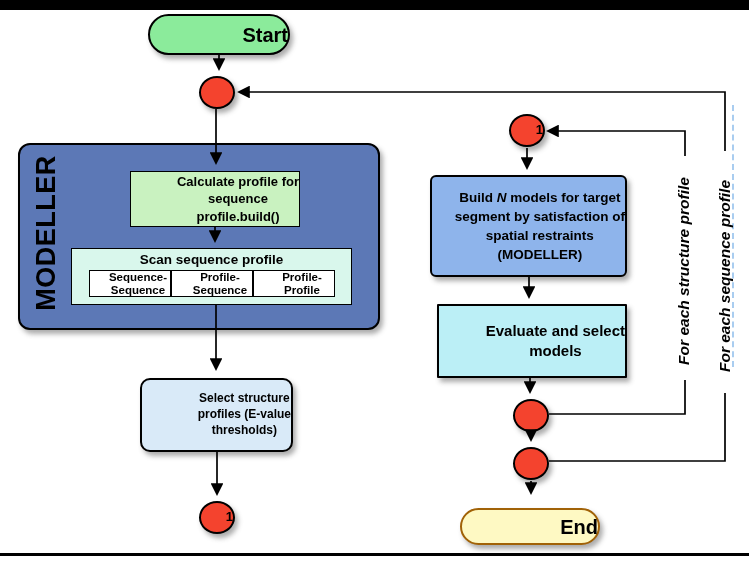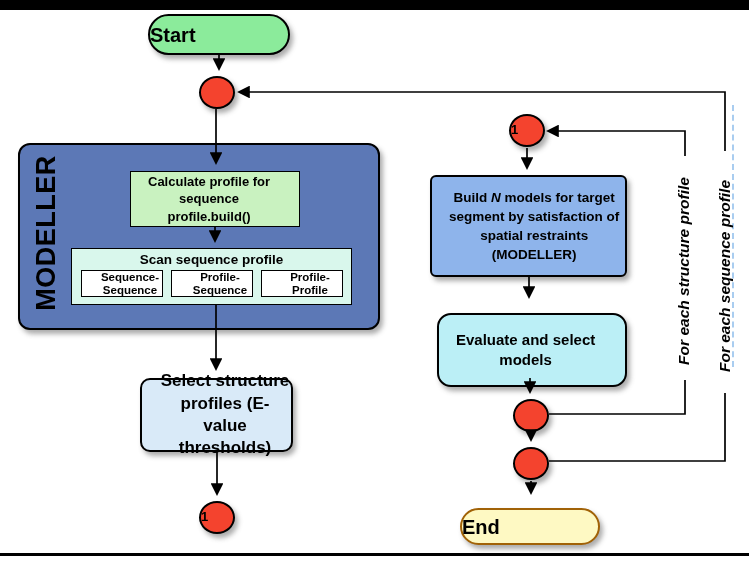--- a/index.html
+++ b/index.html
@@ -22,21 +22,21 @@
   }
   .pdf-link-edge {
     position: absolute; left: 732px; top: 105px; height: 262px; width: 0;
     border-left: 2px dashed #a9cdf0;
   }
   .node {
     position: absolute;
     box-sizing: border-box;
     display: flex;
     align-items: center;
-    justify-content: flex-start;
+    justify-content: flex-end;
     text-align: center;
     font-weight: bold;
     line-height: 1.3;
   }
   .shadowed { box-shadow: 3px 4px 5px rgba(70,70,70,0.45); }
   .multiline { white-space: pre-line; padding-left: 17px; }
 
   .pill-start {
     left: 148px; top: 14px; width: 142px; height: 41px;
     background: #8beb9b; border: 2px solid #000; border-radius: 21px;
@@ -76,42 +76,42 @@
   .box-scan {
     position: absolute; left: 71px; top: 248px; width: 281px; height: 57px;
     background: #d9f7ec; border: 1.5px solid #000;
     box-sizing: border-box;
   }
   .scan-title {
     text-align: center; font-weight: bold; font-size: 13.5px;
     margin-top: 3px;
   }
   .scan-row {
-    display: flex; justify-content: center; gap: 8px; margin-top: 3px;
+    display: flex; justify-content: center; margin-top: 3px;
   }
   .method {
     width: 82px; height: 27px; background: #ffffff; border: 1.5px solid #000;
     box-sizing: border-box; display: flex; align-items: center; justify-content: center;
     text-align: center; font-weight: bold; font-size: 11.5px; line-height: 1.12;
   }
   .box-select {
     left: 140px; top: 378px; width: 153px; height: 74px;
     background: #d9eaf8; border: 2px solid #000; border-radius: 10px;
-    font-size: 17px; line-height: 1.32;
+    font-size: 12px; line-height: 1.32;
   }
   .box-build {
     left: 430px; top: 175px; width: 197px; height: 102px;
     background: #8eb4eb; border: 2px solid #000; border-radius: 6px;
     font-size: 13.5px; line-height: 1.42;
   }
   .box-build .it { font-style: italic; }
   .box-evaluate {
     left: 437px; top: 304px; width: 190px; height: 74px;
-    background: #bbeff6; border: 2px solid #000; border-radius: 14px;
-    font-size: 15px; line-height: 1.35; margin-top: 9px;
+    background: #bbeff6; border: 2px solid #000; border-radius: 1px;
+    font-size: 15px; line-height: 1.35;
   }
   .vlabel {
     position: absolute;
     transform: translate(-50%, -50%) rotate(-90deg);
     white-space: nowrap;
     font-weight: bold; font-style: italic; font-size: 15.5px;
   }
   .vlabel-structure { left: 684px; top: 271px; }
   .vlabel-sequence  { left: 725px; top: 276px; }
 

